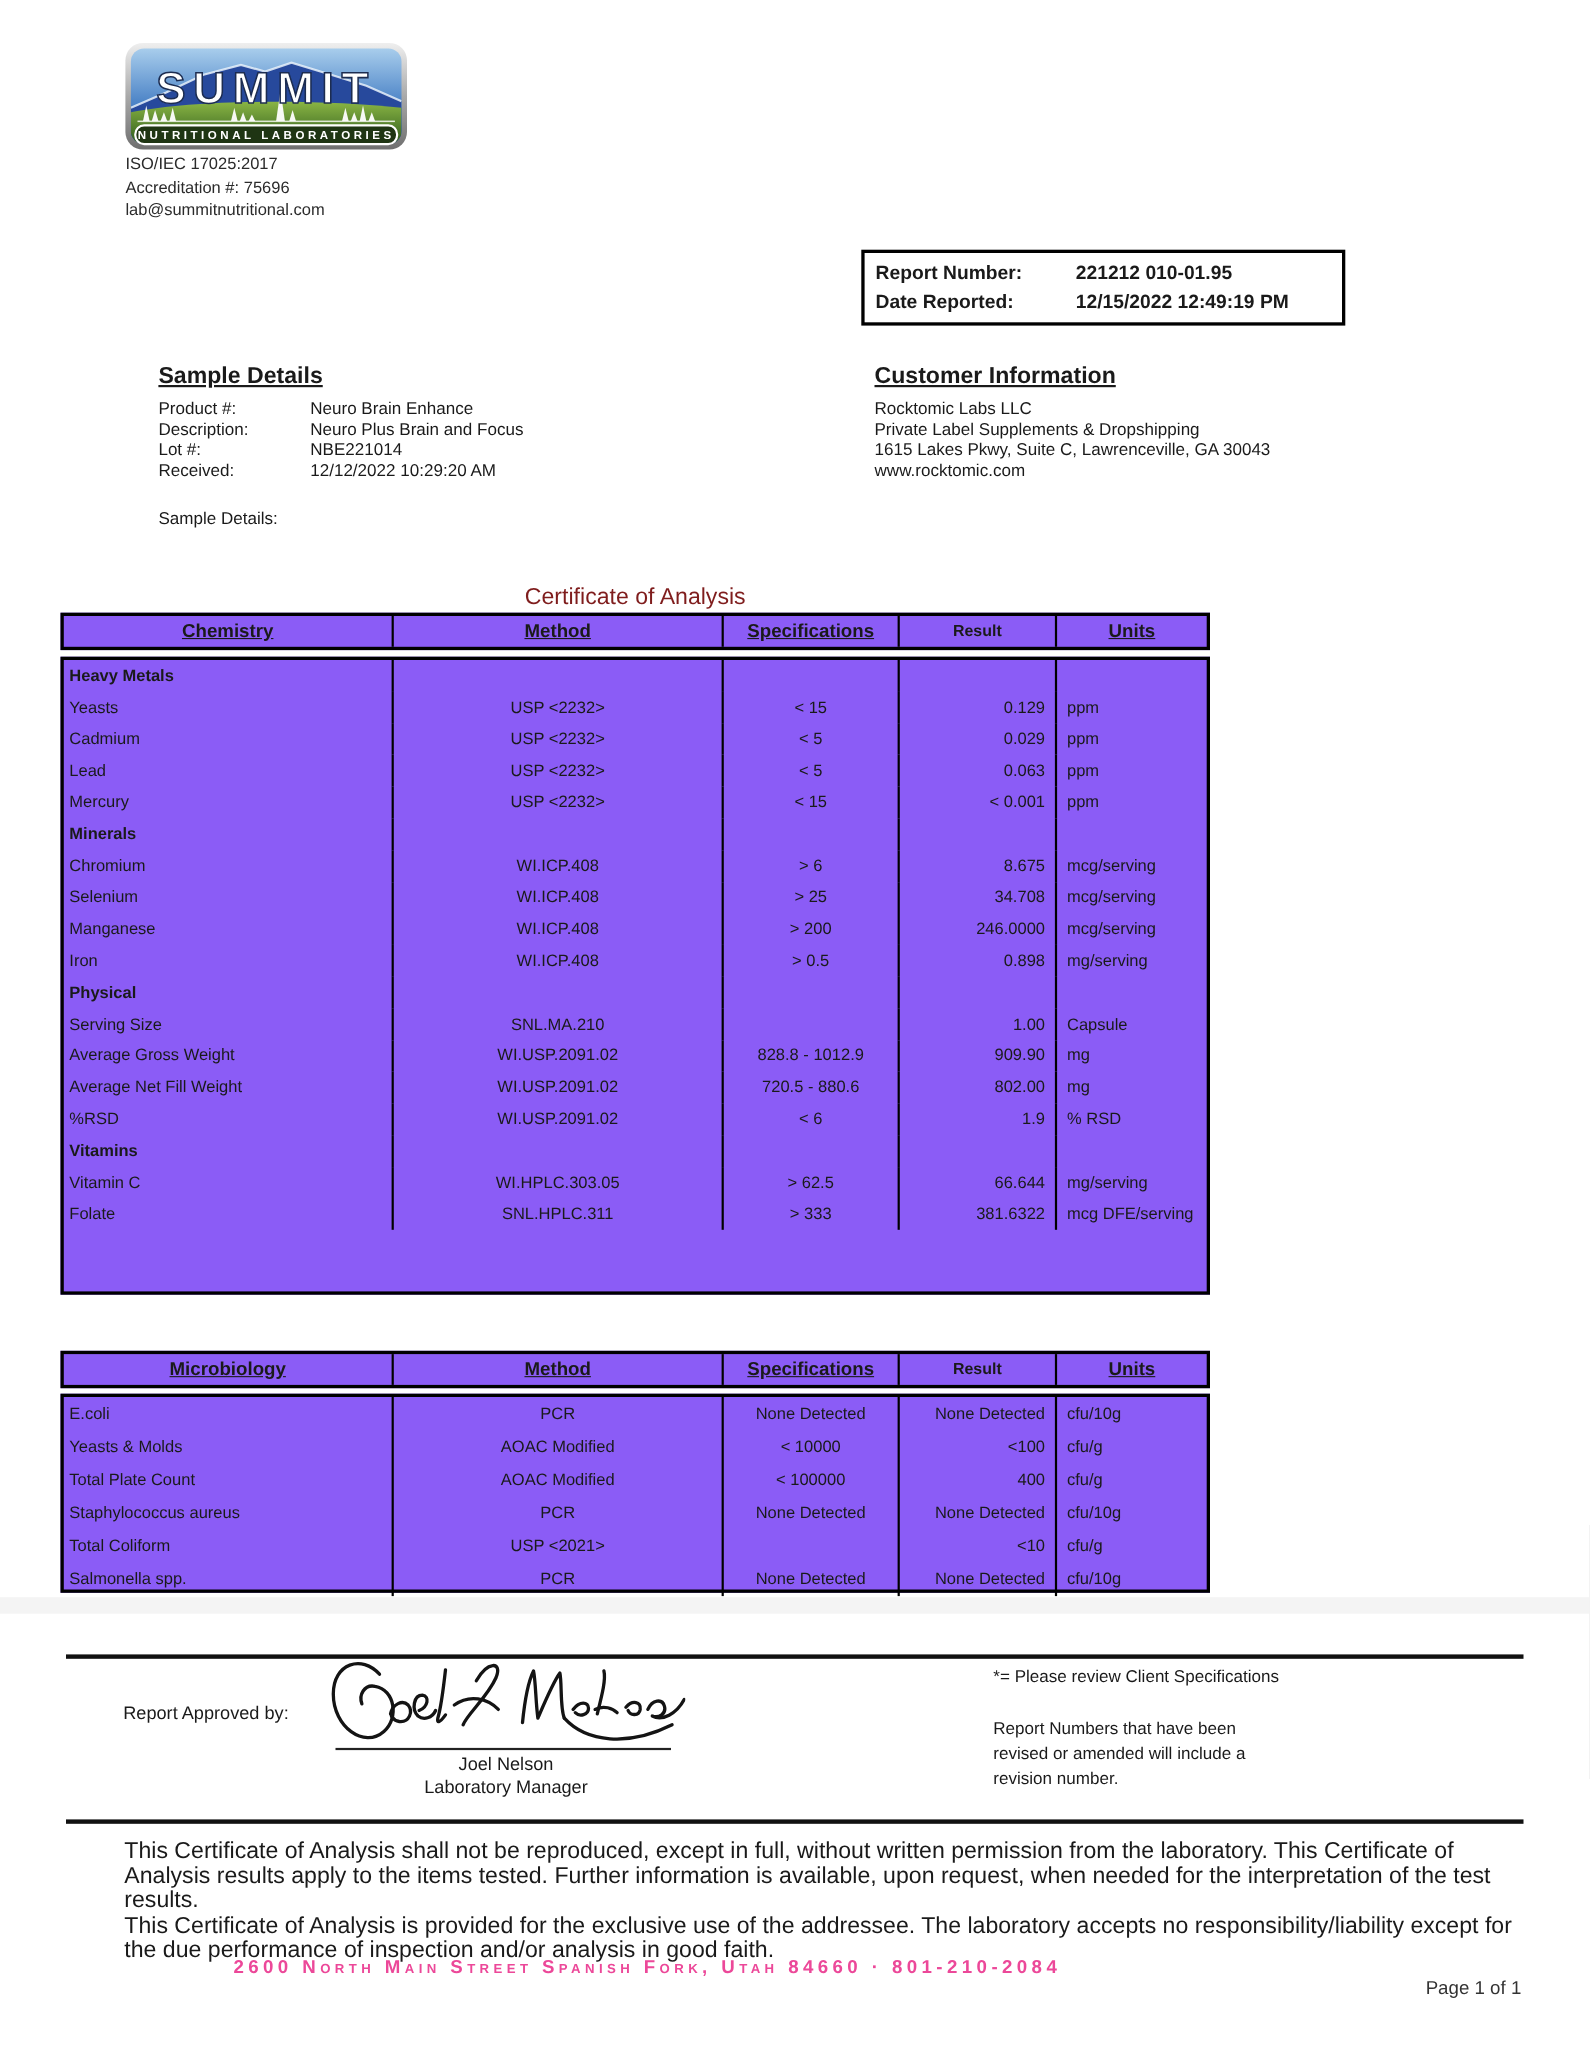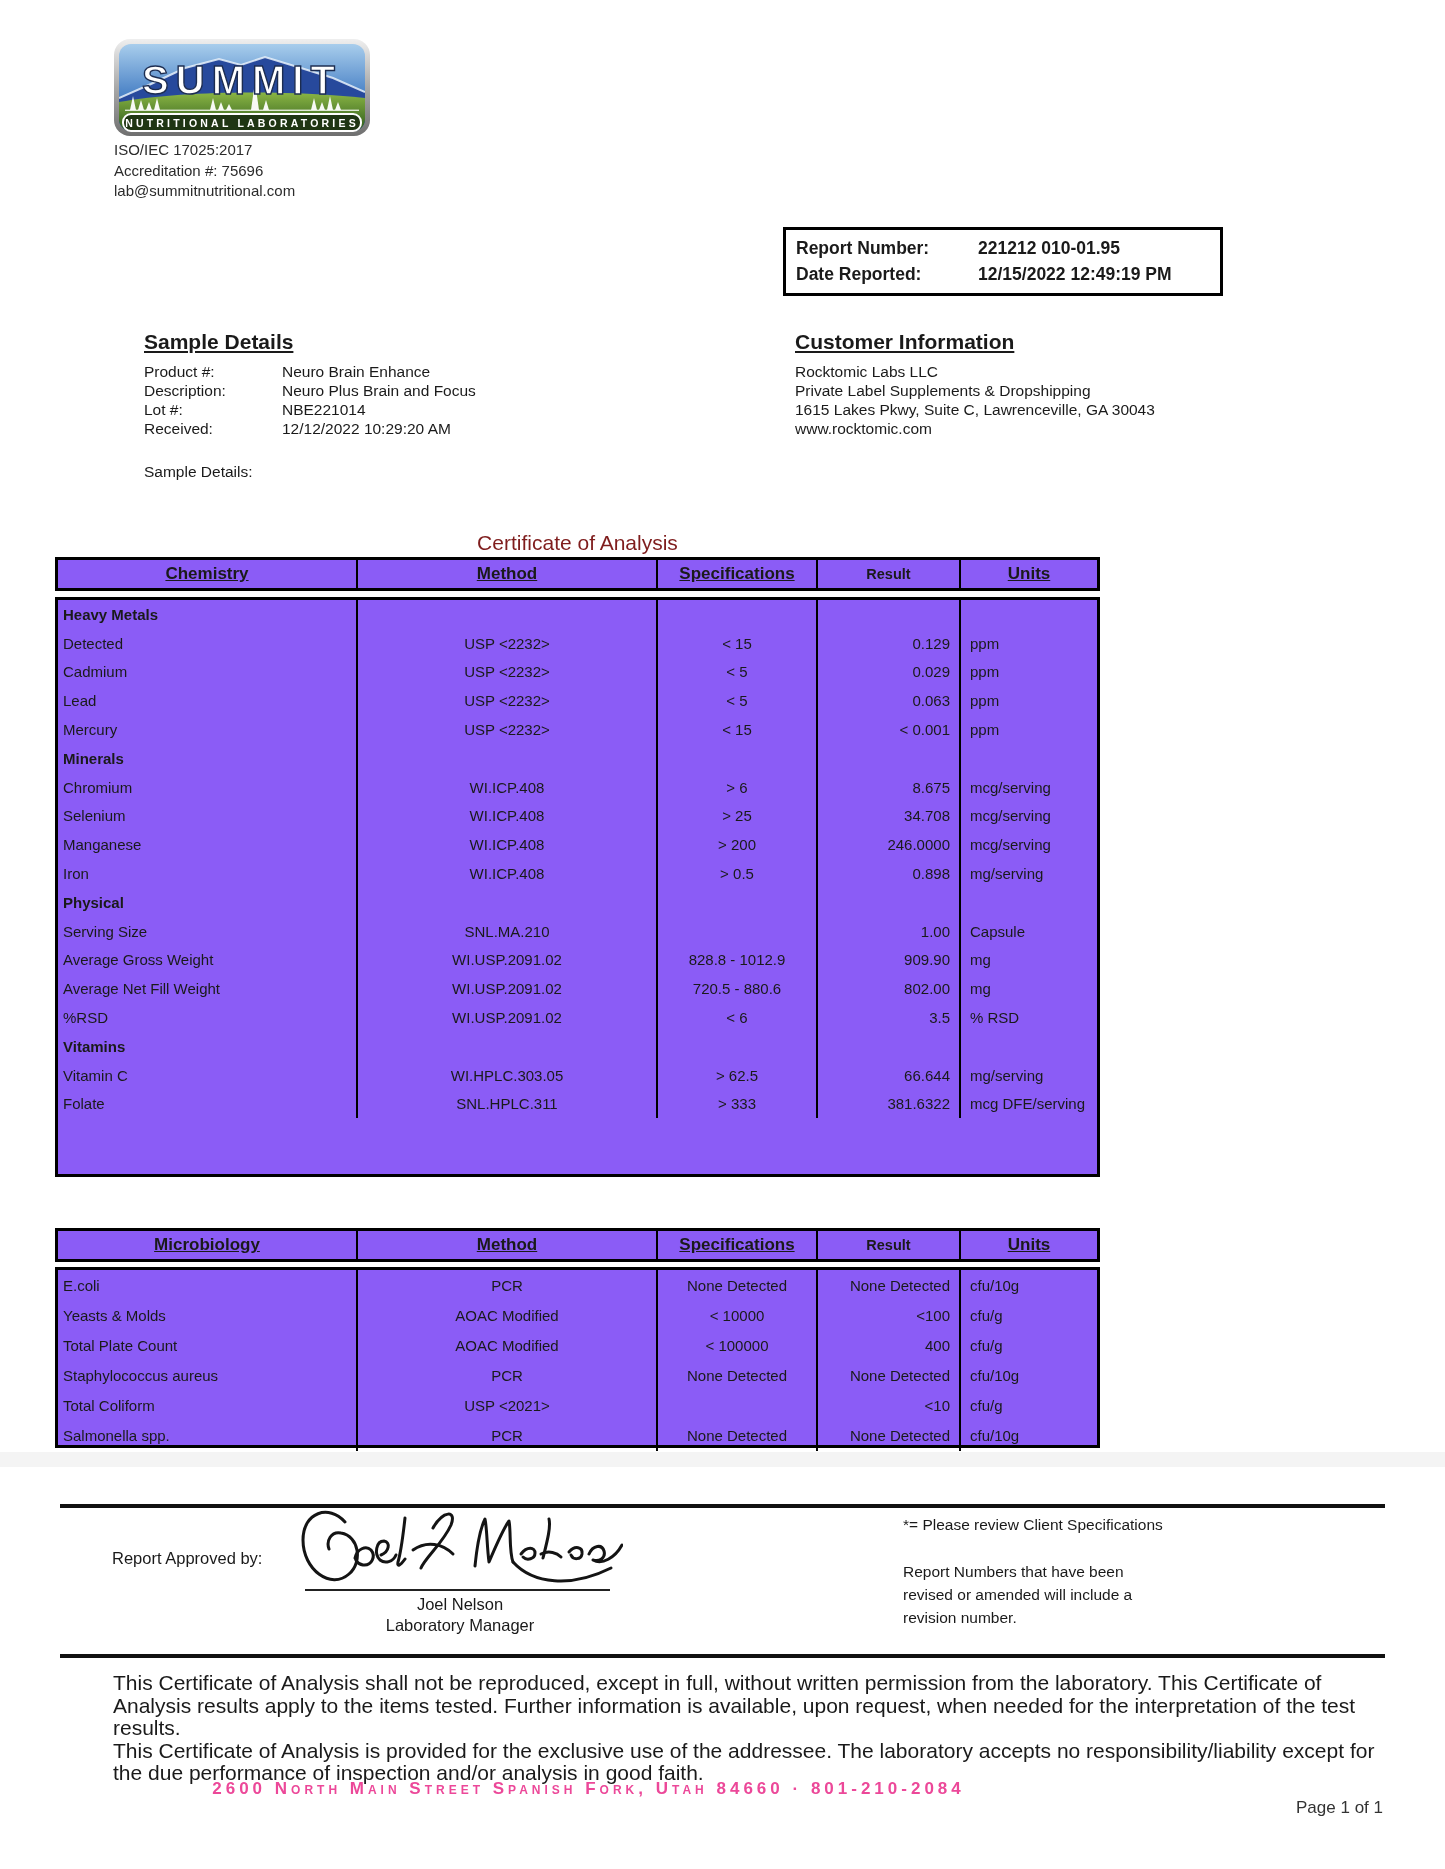--- a/index.html
+++ b/index.html
@@ -183,21 +183,21 @@
 
       <div class="trow chem-row section-row">
         <div class="cell c-name">Heavy Metals</div>
         <div class="cell c-method"></div>
         <div class="cell c-spec"></div>
         <div class="cell c-result"></div>
         <div class="cell c-units"></div>
       </div>
 
       <div class="trow chem-row">
-        <div class="cell c-name">Detected</div>
+        <div class="cell c-name">Yeasts</div>
         <div class="cell c-method">USP &lt;2232&gt;</div>
         <div class="cell c-spec">&lt; 15</div>
         <div class="cell c-result">0.129</div>
         <div class="cell c-units">ppm</div>
       </div>
 
       <div class="trow chem-row">
         <div class="cell c-name">Cadmium</div>
         <div class="cell c-method">USP &lt;2232&gt;</div>
         <div class="cell c-spec">&lt; 5</div>
@@ -290,21 +290,21 @@
         <div class="cell c-method">WI.USP.2091.02</div>
         <div class="cell c-spec">720.5 - 880.6</div>
         <div class="cell c-result">802.00</div>
         <div class="cell c-units">mg</div>
       </div>
 
       <div class="trow chem-row">
         <div class="cell c-name">%RSD</div>
         <div class="cell c-method">WI.USP.2091.02</div>
         <div class="cell c-spec">&lt; 6</div>
-        <div class="cell c-result">3.5</div>
+        <div class="cell c-result">1.9</div>
         <div class="cell c-units">% RSD</div>
       </div>
 
       <div class="trow chem-row section-row">
         <div class="cell c-name">Vitamins</div>
         <div class="cell c-method"></div>
         <div class="cell c-spec"></div>
         <div class="cell c-result"></div>
         <div class="cell c-units"></div>
       </div>

